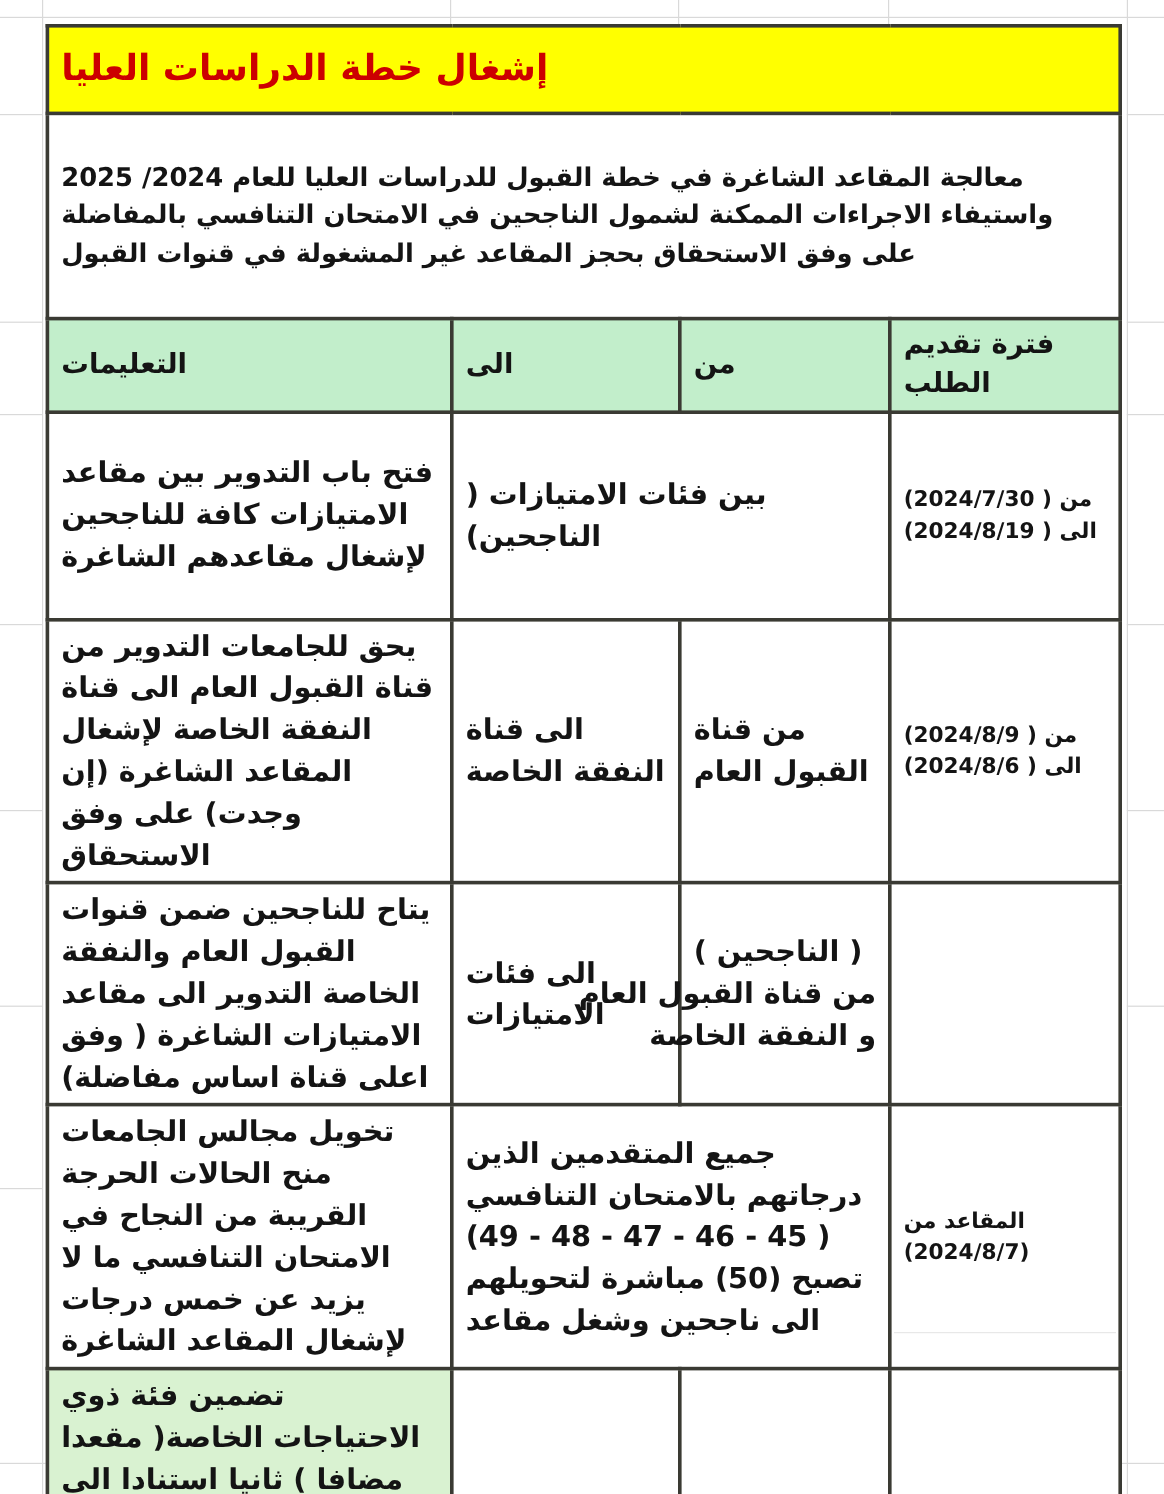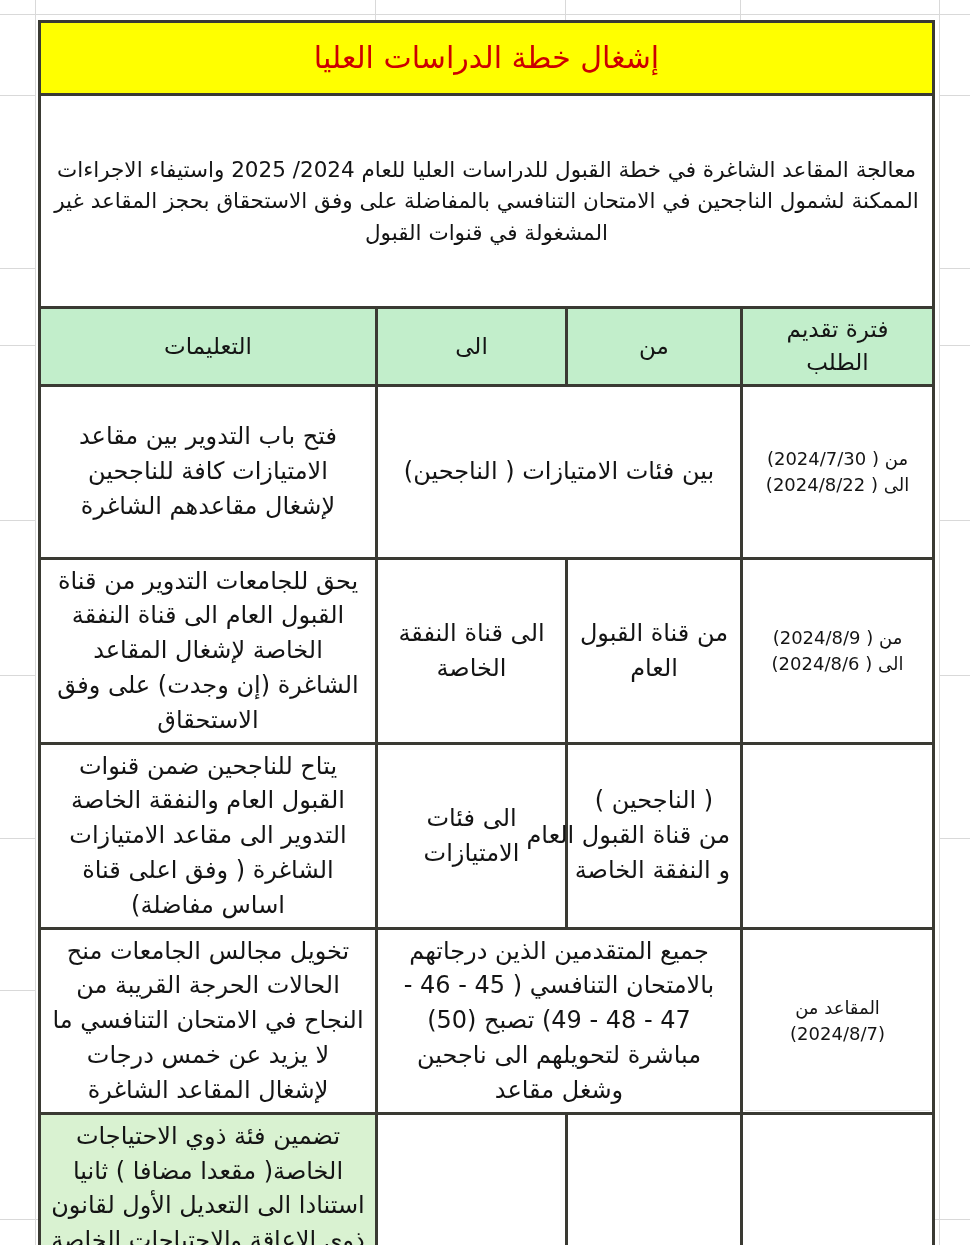--- a/index.html
+++ b/index.html
@@ -24,22 +24,22 @@
   .gl.h{height:1px;}
 
   
   table.sheet{
     position:absolute;left:38px;top:20px;width:894px;z-index:2;
     border-collapse:collapse;table-layout:fixed;
     background:#ffffff;
   }
   table.sheet td{
     border:3px solid var(--border);
-    text-align:center;vertical-align:middle;
-    font-weight:normal;
+    text-align:left;vertical-align:middle;
+    font-weight:bold;
     padding:4px 10px;
     line-height:1.45;
   }
   td.title-cell{
     background:var(--title_bg);
     color:var(--title_text);
     font-size:30px;
     letter-spacing:0.5px;
   }
   td.intro-cell{
@@ -90,36 +90,36 @@
       <col style="width:175px">
       <col style="width:190px">
       <col style="width:337px">
   </colgroup>
 
   <tbody>
       <tr style="height:73px;">
     <td class="title-cell" colspan="4">إشغال خطة الدراسات العليا</td>
   </tr>
 
-  <tr style="height:213px;">
+  <tr style="height:171px;">
     <td class="intro-cell" colspan="4">معالجة المقاعد الشاغرة في خطة القبول للدراسات العليا للعام 2024/ 2025 واستيفاء الاجراءات الممكنة لشمول الناجحين في الامتحان التنافسي بالمفاضلة على وفق الاستحقاق بحجز المقاعد غير المشغولة في قنوات القبول</td>
   </tr>
 
   <tr style="height:75px;">
     <td class="head-cell">فترة تقديم الطلب</td>
     <td class="head-cell">من</td>
     <td class="head-cell">الى</td>
     <td class="head-cell">التعليمات</td>
   </tr>
 
   <tr style="height:173px;">
     <td class="date-cell">
       <div class="stack">
         <div>من ( 2024/7/30)</div>
-        <div>الى ( 2024/8/22)</div>
+        <div>الى ( 2024/8/19)</div>
       </div>
     </td>
     <td class="body-cell" colspan="2">بين فئات الامتيازات ( الناجحين)</td>
     <td class="body-cell">فتح باب التدوير بين مقاعد الامتيازات كافة للناجحين لإشغال مقاعدهم الشاغرة</td>
   </tr>
 
   <tr style="height:153px;">
     <td class="date-cell">
       <div class="stack">
         <div>من ( 2024/8/9)</div>

